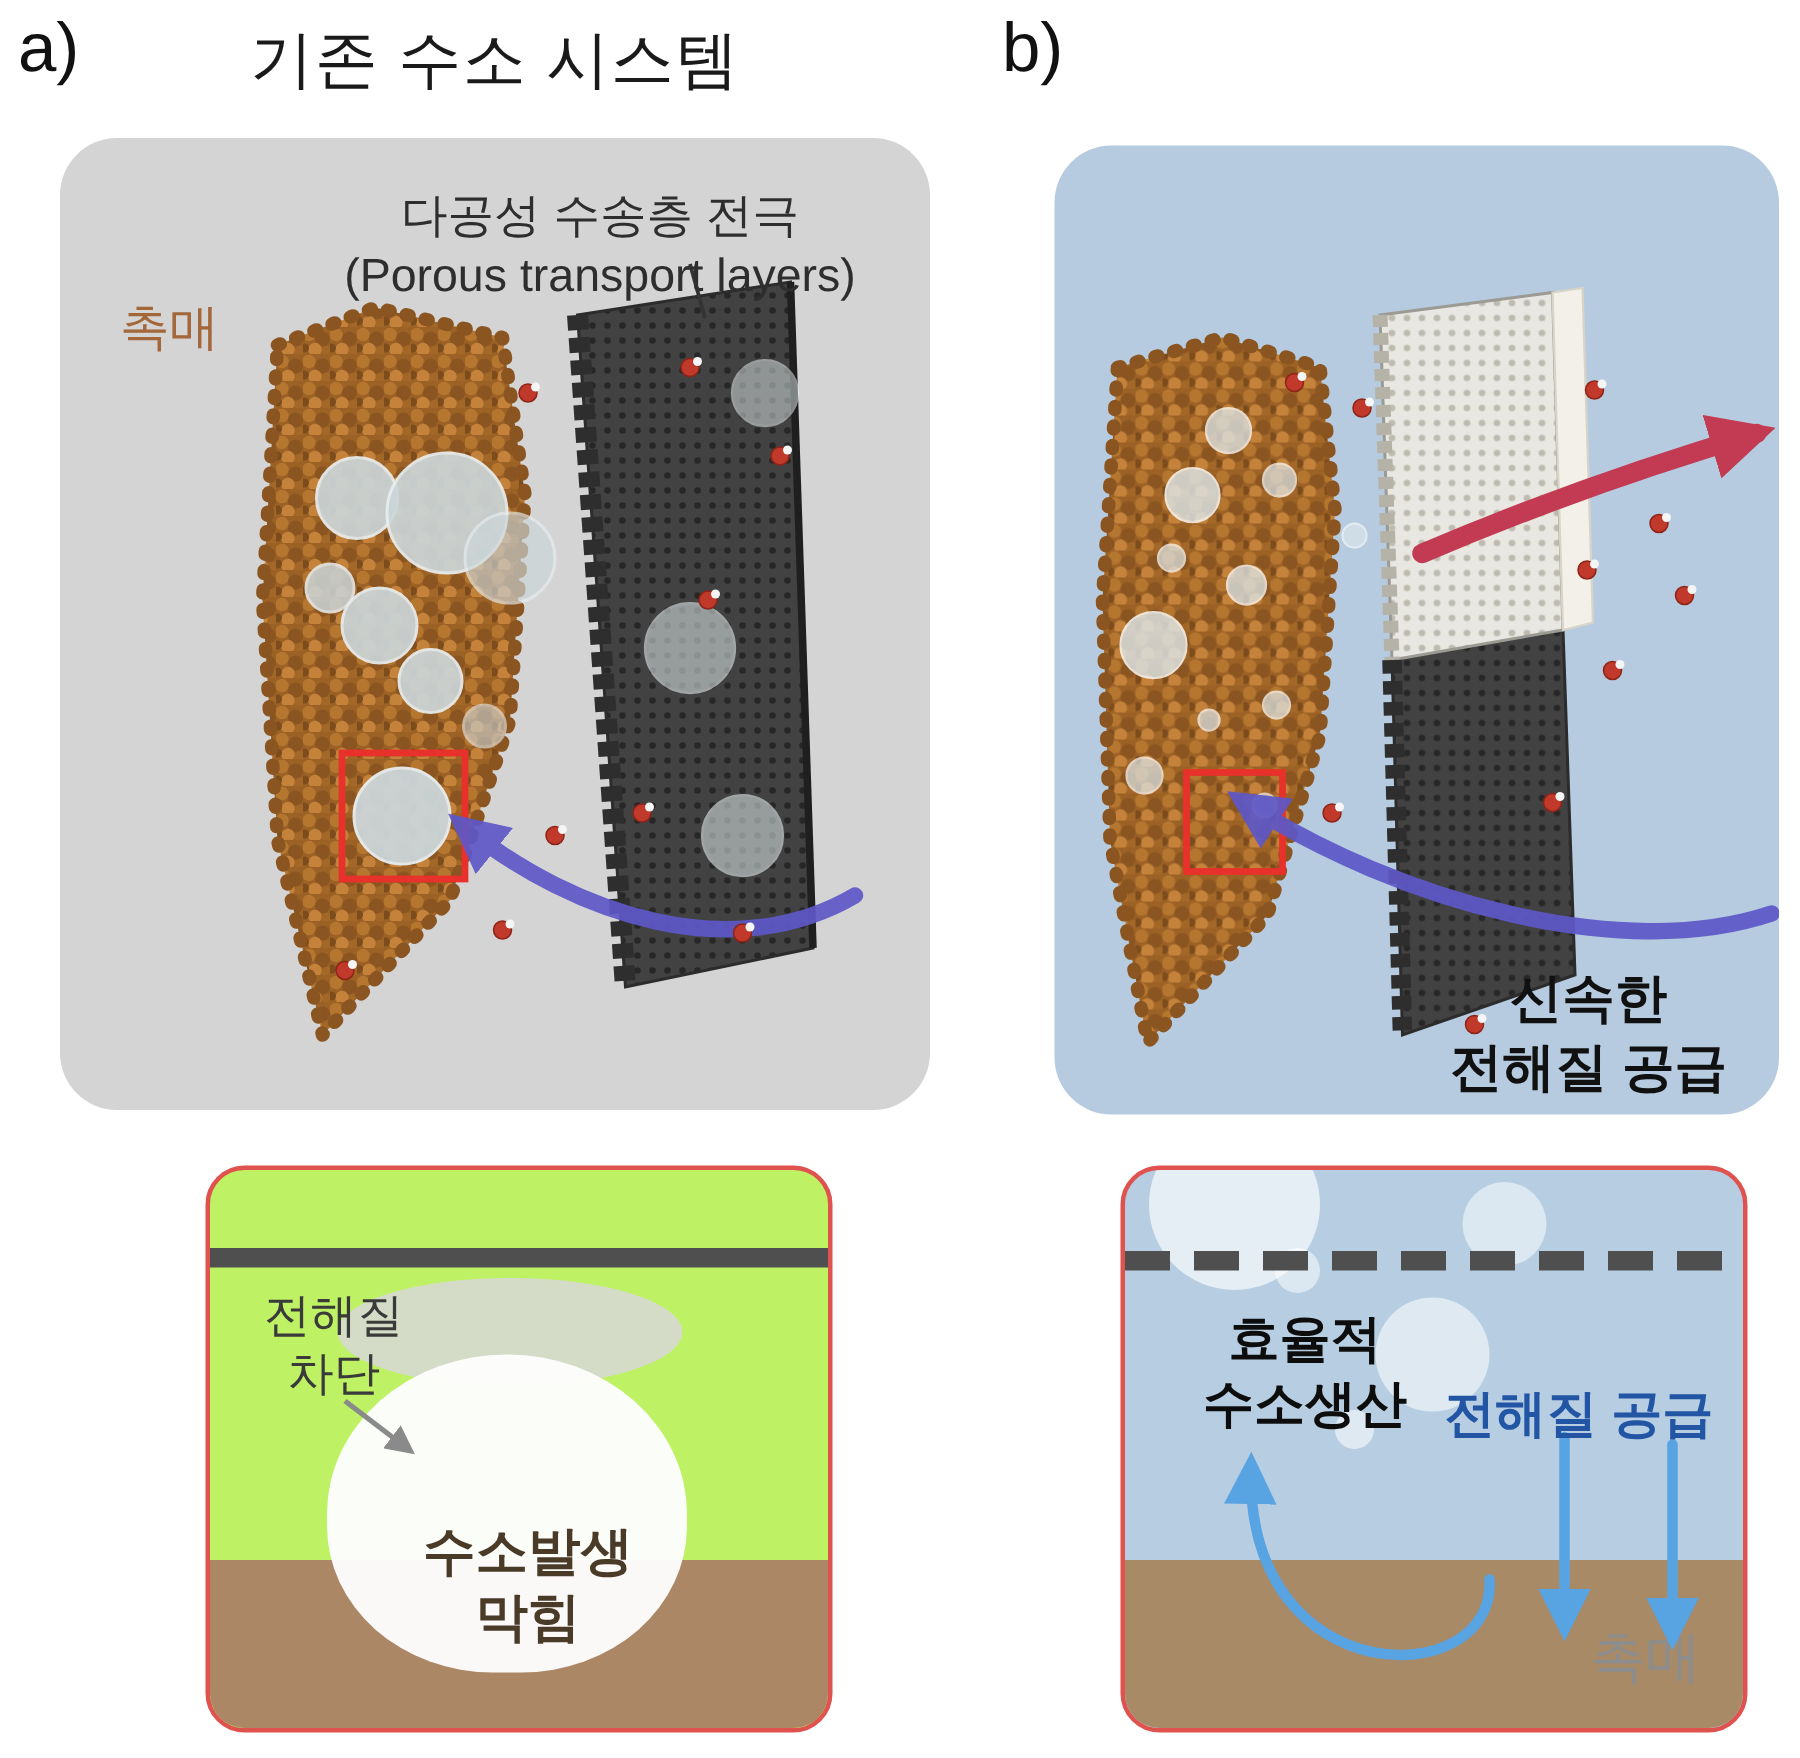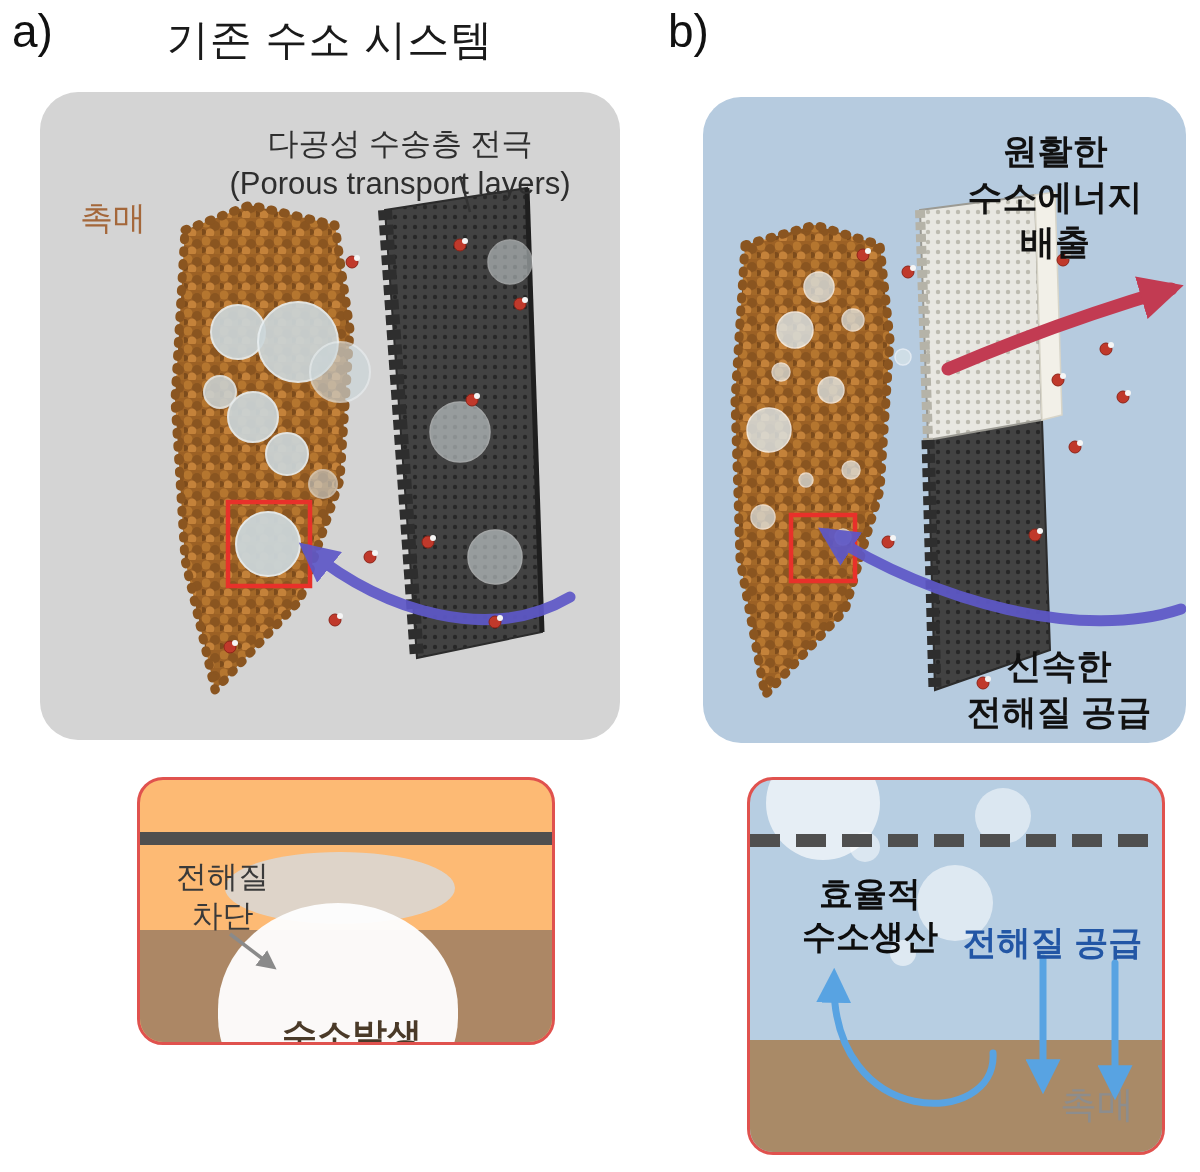--- a/index.html
+++ b/index.html
@@ -12,21 +12,21 @@
   .panel-title { font-size:42px; font-weight:500; color:#1a1a1a; text-align:center; letter-spacing:1px; }
 
   .panel { border-radius:38px; }
   .panel-a-bg { left:40px; top:92px; width:580px; height:648px; background:#d4d4d4; }
   .panel-b-bg { left:703px; top:97px; width:483px; height:646px; background:#b6cbdf; }
 
   .ann { color:#2e2e2e; font-size:31px; line-height:1.28; text-align:center; }
   .ann-bold { font-weight:bold; color:#111; font-size:35px; line-height:1.3; text-align:center; }
 
   .inset { border:3.5px solid #e0524e; border-radius:26px; overflow:hidden; }
-  .inset-a { left:137px; top:777px; width:418px; height:268px; background:#fdba74; }
+  .inset-a { left:137px; top:777px; width:418px; height:378px; background:#bef264; }
   .inset-b { left:747px; top:777px; width:418px; height:378px; background:#b7cee2; }
 
   .bar-solid { left:0; right:0; top:52px; height:13px; background:#4f4f4f; }
   .bar-dashed { left:0; right:0; top:54px; height:13px;
     background:repeating-linear-gradient(90deg,#4f4f4f 0 30px,transparent 30px 46px); }
 
   .band-a { left:0; right:0; bottom:0; height:112px; background:#ac8765; }
   .band-b { left:0; right:0; bottom:0; height:112px; background:#a98a67; }
 
   .blob { border-radius:50%; background:#fdfdfd; }
@@ -243,23 +243,20 @@
           <circle r="6" fill="#c0392b" stroke="#8e2418"></circle>
           <circle cx="5" cy="-4" r="3" fill="#f5f5f5"></circle>
         </g>
       <g transform="translate(420,300)">
           <circle r="6" fill="#c0392b" stroke="#8e2418"></circle>
           <circle cx="5" cy="-4" r="3" fill="#f5f5f5"></circle>
         </g>
     </g>
   </svg>
 
-  <div class="abs ann-bold ml" style="left:935px; top:128px; width:240px;">원활한
-수소에너지
-배출</div>
   <div class="abs ann-bold ml" style="left:938px; top:643px; width:242px;">신속한
 전해질 공급</div>
 
   <div class="abs inset inset-a">
     <div class="abs bar-solid"></div>
     <div class="abs" style="left:85px; top:72px; width:230px; height:72px; border-radius:50%; background:#d8d8d8; opacity:0.85;"></div>
     <div class="abs band-a"></div>
     <div class="abs blob" style="left:78px; top:123px; width:240px; height:212px; border-radius:50% 50% 46% 46%; opacity:0.97;"></div>
     <div class="abs inset-a-blocked ml">전해질
 차단</div>

